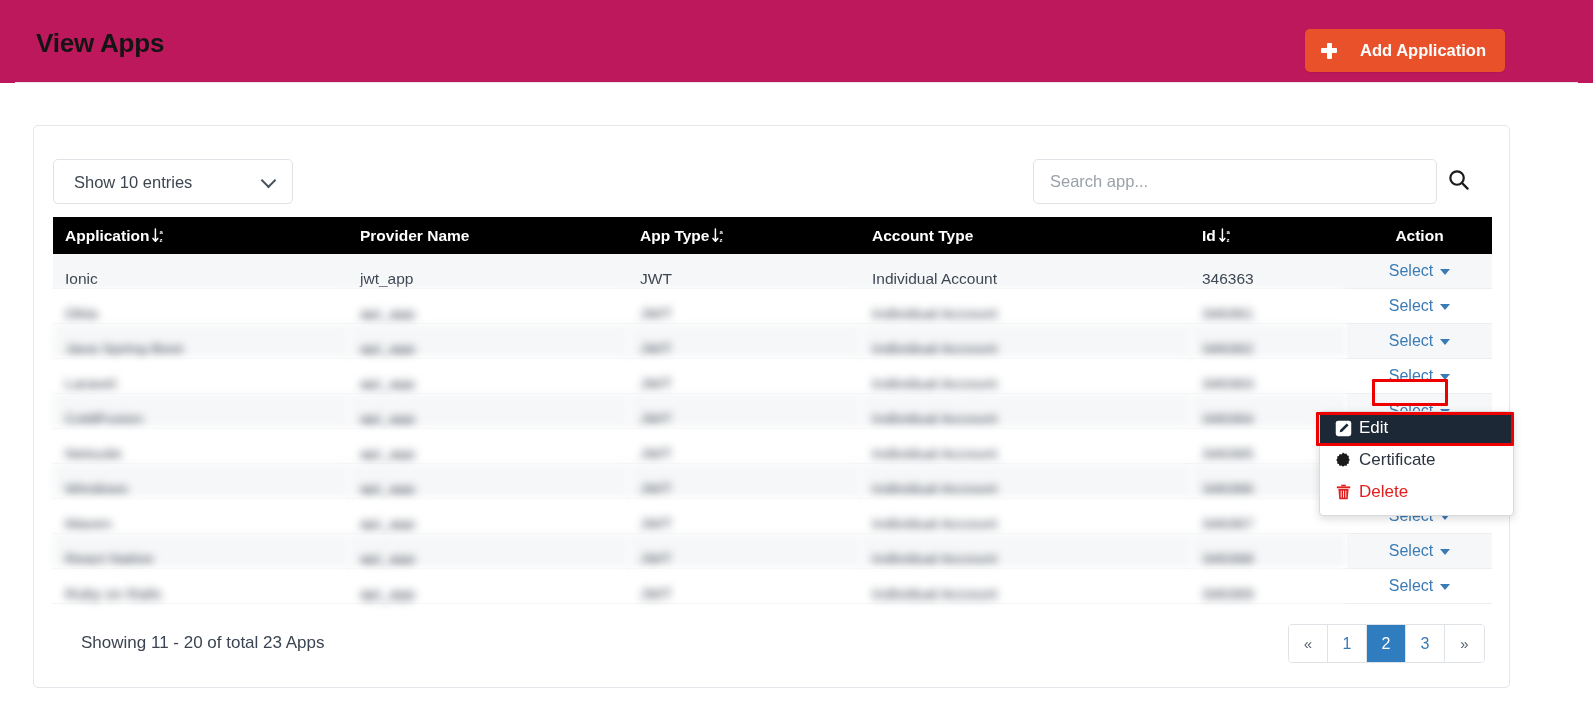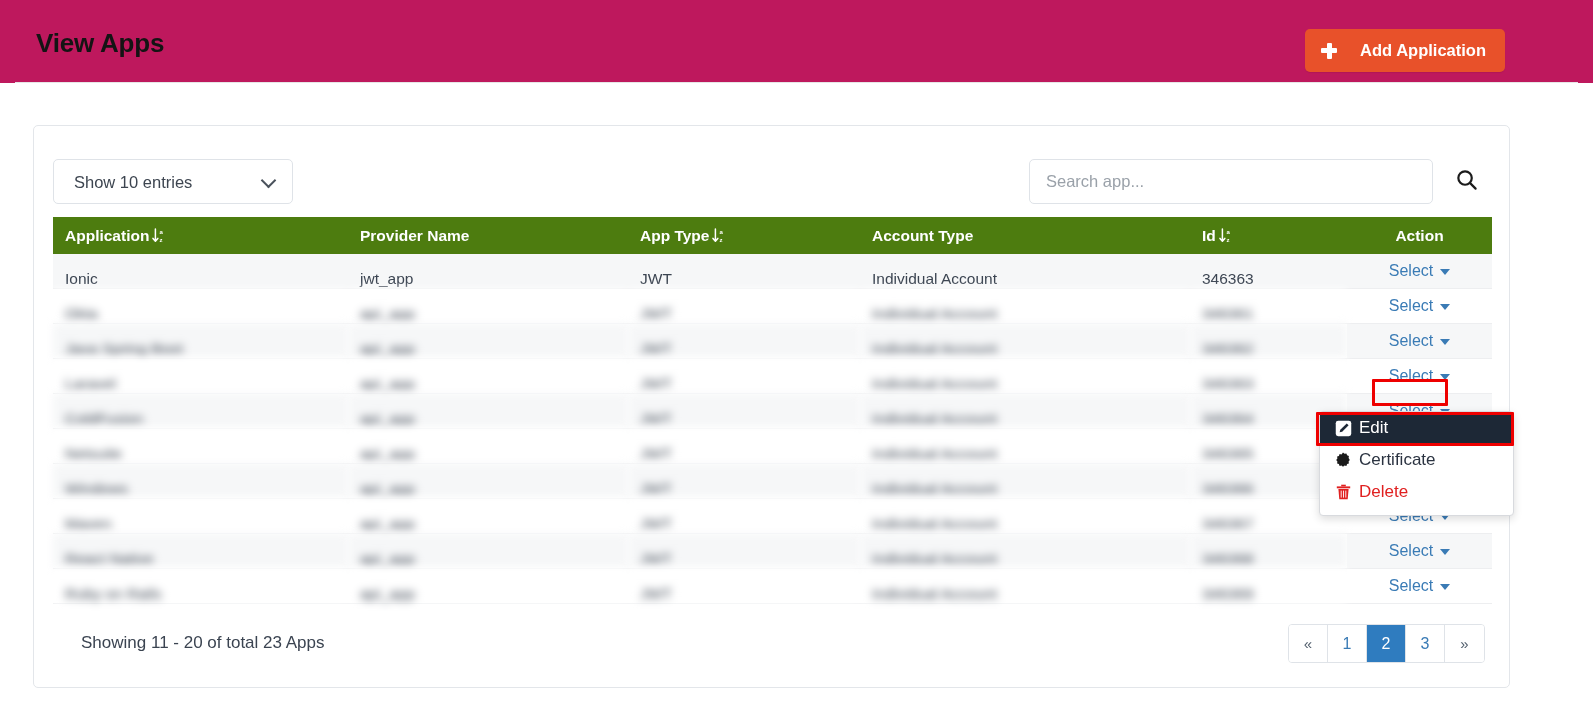--- a/index.html
+++ b/index.html
@@ -70,39 +70,39 @@
   .entries-chevron {
     position: absolute; left: 229px; top: 49px; width: 13px; height: 13px;
     pointer-events: none;
   }
   .entries-chevron:before{
     content:""; position:absolute; left:0; top:0;
     width:9px;height:9px; border-right:2px solid #4a525c; border-bottom:2px solid #4a525c;
     transform: rotate(45deg);
   }
 
-  .search-wrap { position:absolute; right: 28px; top: 33px; display:flex; align-items:center; gap:18px;}
+  .search-wrap { position:absolute; right: 36px; top: 33px; display:flex; align-items:center; gap:6px;}
   .search-input {
     width: 404px; height: 45px;
     border: 1px solid #dfe3e8; border-radius: 5px;
     padding: 0 16px; font-size: 16.5px; color:#3d4550;
     font-family: "Liberation Sans", sans-serif; background:#fff;
   }
   .search-input::placeholder { color: #9aa1a9; }
   .search-icon-btn{
     width: 30px; height: 30px; background: none; border: none; padding:0;
     cursor:pointer; display:flex; align-items:center; justify-content:center;
     position: relative; top:-2px;
   }
 
   
   .table { position:absolute; left: 19px; top: 91px; width: 1439px; }
   table { border-collapse: collapse; width: 1439px; table-layout: fixed; }
   thead th {
-    background: #4d7c0f; color: #ffffff;
+    background: #000000; color: #ffffff;
     font-size: 15.5px; font-weight: bold;
     text-align: left; height: 37px; padding: 0 0 0 12px;
     vertical-align: middle; white-space: nowrap;
   }
   thead th .sorticon { display:inline-block; margin-left: 3px; position:relative; top:2px; }
   tbody td {
     height: 34.5px; padding: 16px 0 0 12px;
     font-size: 15.5px; color: #3b4451;
     border-bottom: 1px solid #edeef0;
     vertical-align: middle; white-space: nowrap;

